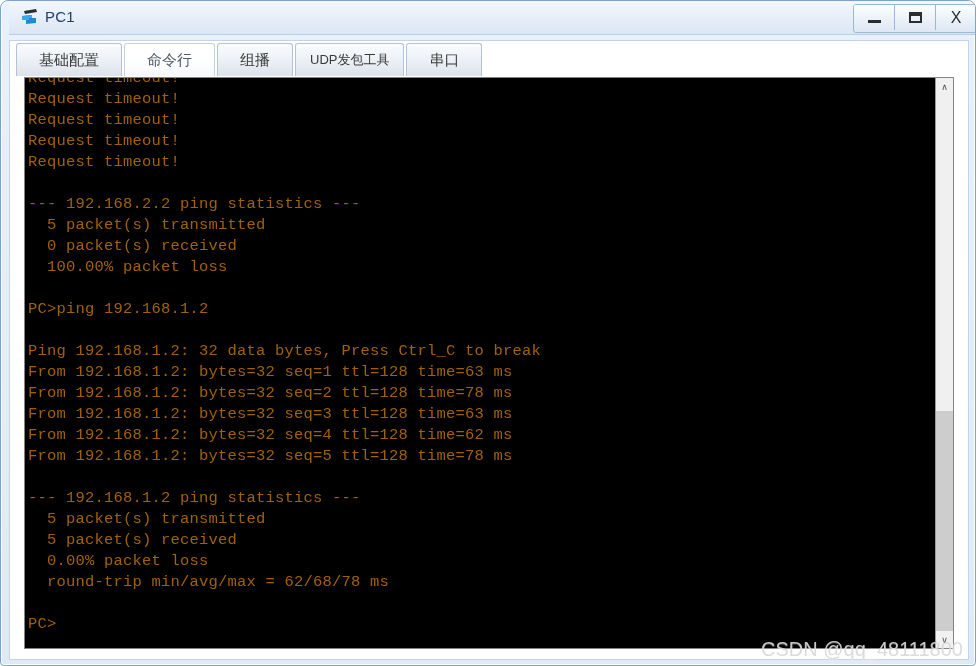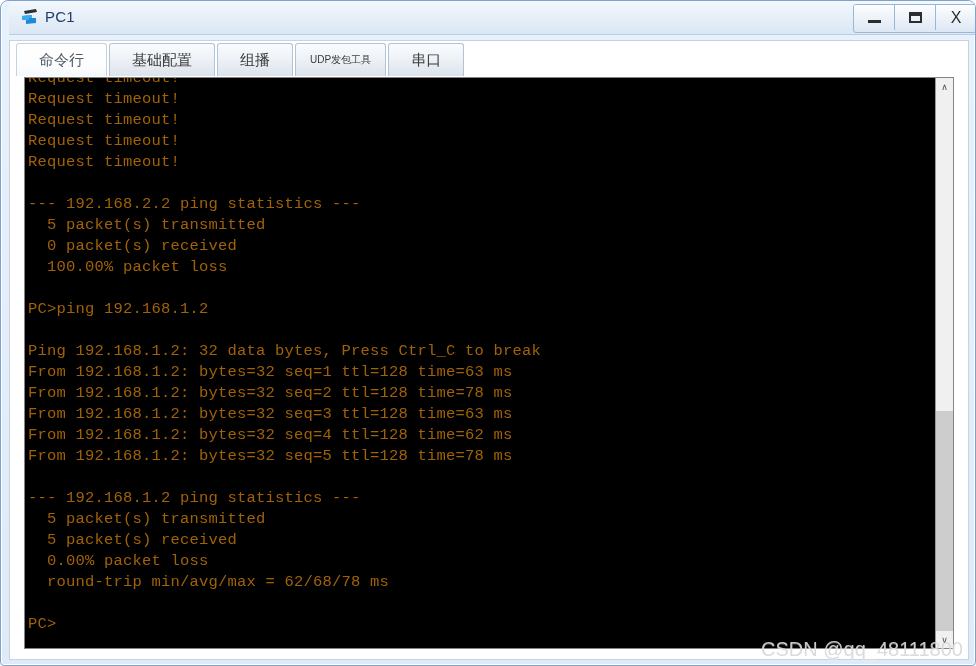--- a/index.html
+++ b/index.html
@@ -126,21 +126,21 @@
     border-radius: 3px 3px 0 0;
     background: linear-gradient(to bottom, #fafcfe 0%, #eef2f7 45%, #dde3ec 100%);
     box-sizing: border-box;
     white-space: nowrap;
   }
   .tab.active {
     background: linear-gradient(to bottom, #ffffff 0%, #fdfeff 55%, #f6f9fc 100%);
     color: #555c66;
     border-color: #c6d2df;
   }
-  .tab.small { font-size: 10px; padding: 0 14px; }
+  .tab.small { font-size: 13px; padding: 0 14px; }
 
   
   .console-wrap {
     position: absolute;
     left: 14px; top: 36px;
     width: 930px;
     height: 572px;
     background: #000000;
     border: 1px solid #848484;
     box-sizing: border-box;
@@ -230,25 +230,25 @@
       </div>
       <div class="win-btn">
         <span class="glyph-close">X</span>
       </div>
     </div>
   </div>
 
   <div class="panel">
 
     <div class="tabstrip">
+      <div class="tab">
+        <span>基础配置</span>
+      </div>
       <div class="tab active">
         <span>命令行</span>
-      </div>
-      <div class="tab">
-        <span>基础配置</span>
       </div>
       <div class="tab">
         <span>组播</span>
       </div>
       <div class="tab small">
         <span>UDP发包工具</span>
       </div>
       <div class="tab">
         <span>串口</span>
       </div>

